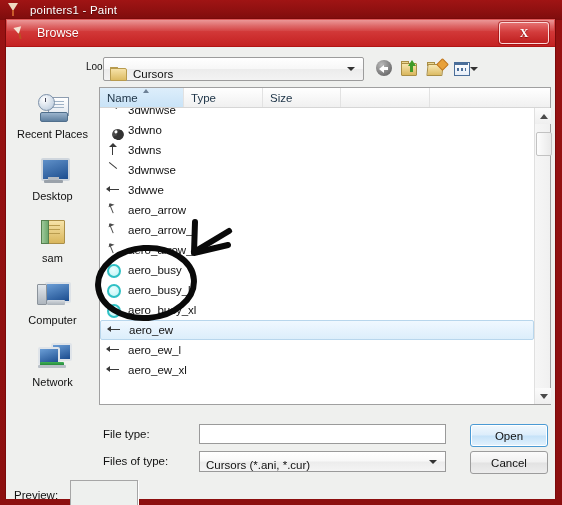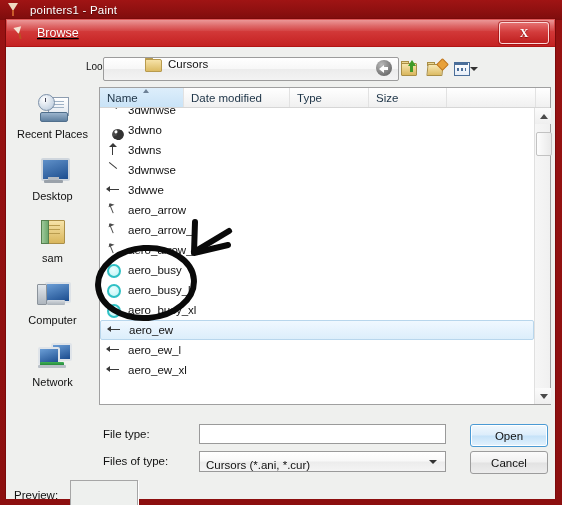--- a/index.html
+++ b/index.html
@@ -42,21 +42,20 @@
     background:linear-gradient(#981212,#8c0f0f);
   }
 
   
   #browse-dialog{
     position:absolute;left:5px;top:18px;width:551px;height:481px;
     background:#a16207;
     border:1px solid #7a0a0a;
     box-shadow:0 0 0 1px rgba(255,255,255,.25) inset;
     box-sizing:border-box;
-    text-decoration:underline;
   }
   #browse-titlebar{
     position:relative;height:27px;width:100%;
     background:linear-gradient(180deg,#e05a5a 0%,#d64343 25%,#cf3232 60%,#c42222 100%);
     border-bottom:1px solid #b01515;
     display:flex;align-items:center;
   }
   #browse-titlebar:before{
     content:"";position:absolute;left:1px;top:1px;right:1px;height:11px;
     background:linear-gradient(180deg,rgba(255,255,255,.38),rgba(255,255,255,.05));
@@ -100,21 +99,21 @@
   #lookin-row{
     position:absolute;left:0;top:10px;width:100%;height:24px;
   }
   #lookin-label{
     position:absolute;left:44px;top:4px;font-size:10px;color:#111;margin-left:36px;
   }
   #lookin-combo{
     position:absolute;left:97px;top:0;width:259px;height:22px;
     background:linear-gradient(180deg,#ffffff 0%,#f7f7f7 48%,#ececec 52%,#f3f3f3 100%);
     border:1px solid #9c9c9c;border-radius:2px;
-    display:flex;align-items:flex-start;cursor:pointer;padding-left:35px;
+    display:flex;align-items:flex-end;cursor:pointer;
   }
   .folder-icon{
     width:16px;height:13px;position:relative;margin-left:6px;flex:none;
   }
   .folder-icon .f-back{
     position:absolute;left:0;top:1px;width:15px;height:11px;
     background:linear-gradient(180deg,#f6e2a8,#dcbb63);
     border:1px solid #b89b4e;border-radius:1px 2px 1px 1px;
   }
   .folder-icon .f-tab{
@@ -576,23 +575,20 @@
       </div>
     </div>
 
     <div id="file-list-panel">
 
       <div id="list-header">
         <div class="col-head active" style="width:84px">
           <span>Name</span>
           <span class="sort-caret"></span>
         </div>
-        <div class="col-head" style="width:106px">
-          <span>Date modified</span>
-        </div>
         <div class="col-head" style="width:79px">
           <span>Type</span>
         </div>
         <div class="col-head" style="width:78px">
           <span>Size</span>
         </div>
         <div class="col-head" style="width:89px"></div>
       </div>
 
       <div id="list-scroll-area">

